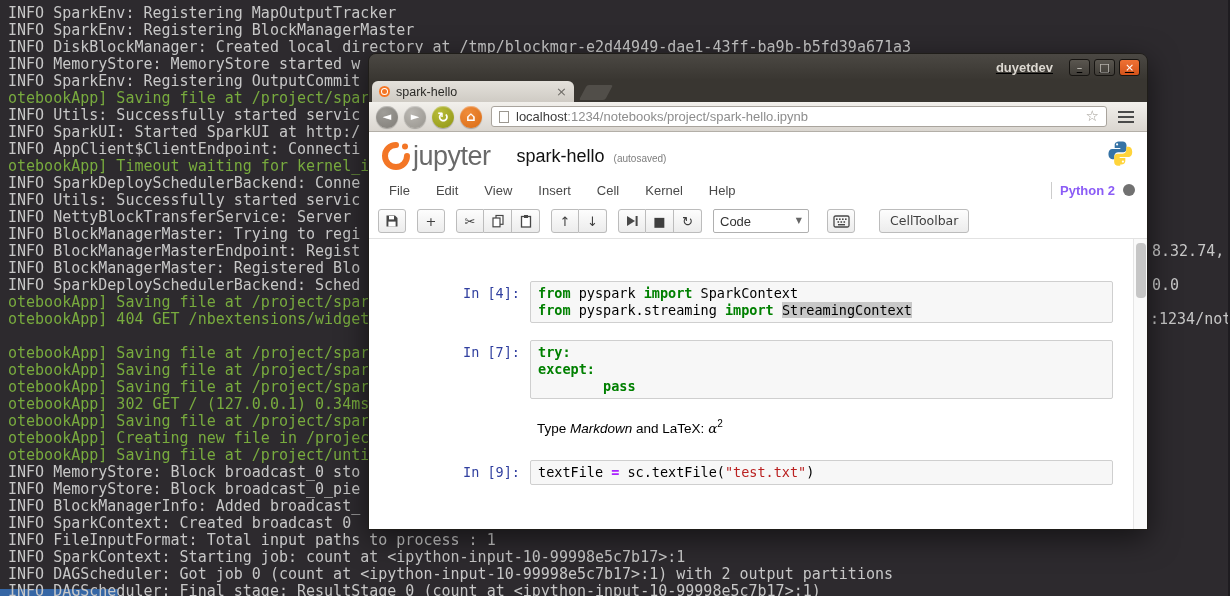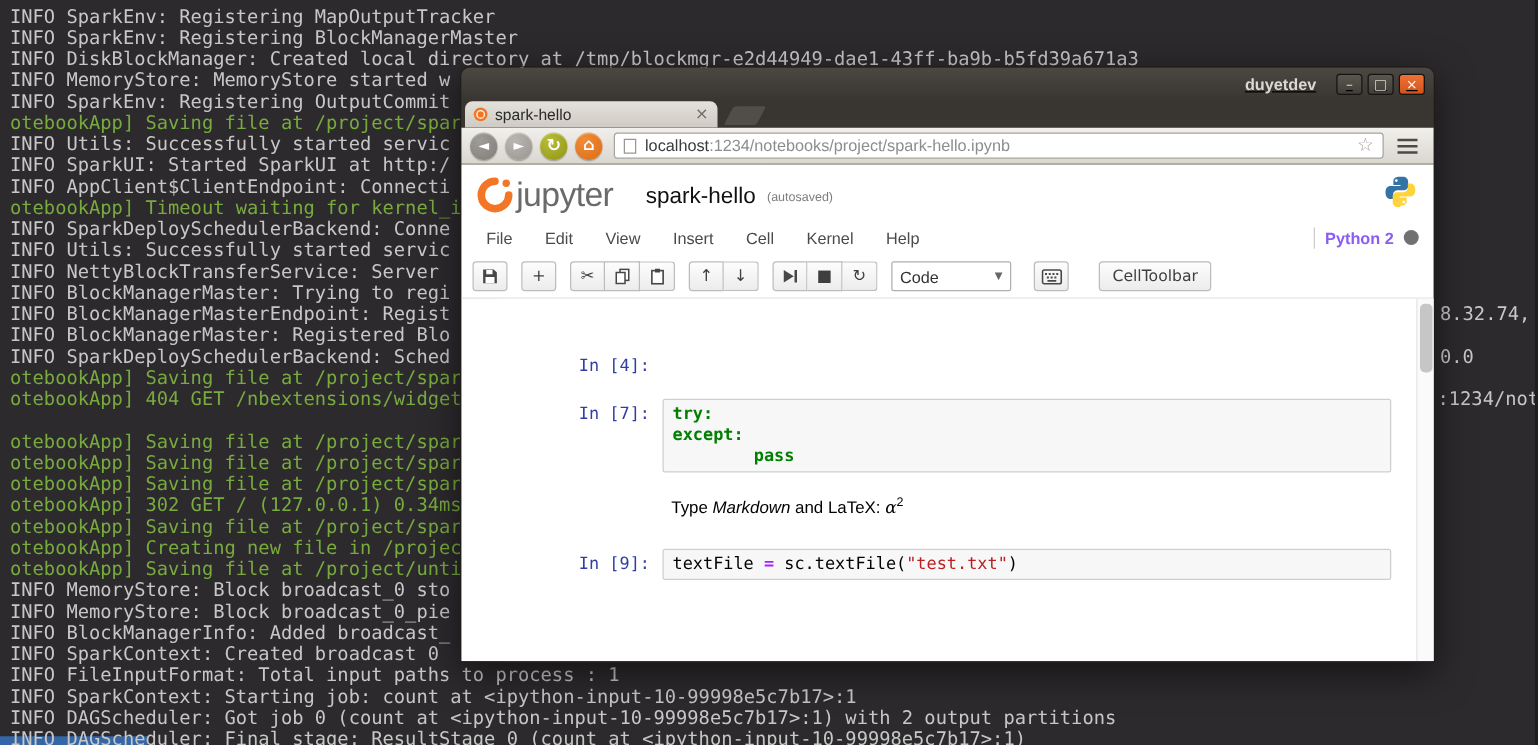--- a/index.html
+++ b/index.html
@@ -283,20 +283,21 @@
         <div class="group">
             <span class="tbtn celltoolbar-btn">CellToolbar</span>
           </div>
       </div>
 
       <div class="nb-body">
         <div class="cells">
 
           <div class="cell">
             <div class="prompt">In [4]:</div>
+            <div class="input-area"><div><span class="k">from</span><span> pyspark </span><span class="k">import</span><span> SparkContext</span></div><div><span class="k">from</span><span> pyspark.streaming </span><span class="k">import</span><span> </span><span class="hl">StreamingContext</span></div></div>
           </div>
 
           <div class="cell">
             <div class="prompt">In [7]:</div>
             <div class="input-area"><div><span class="k">try:</span></div><div><span class="k">except:</span></div><div><span>        </span><span class="k">pass</span></div></div>
           </div>
 
           <div class="cell md-cell">
             <div class="prompt"></div>
             <div class="md"><span>Type </span><span class="em">Markdown</span><span> and LaTeX: </span><span class="sym">α</span><sup>2</sup></div>

